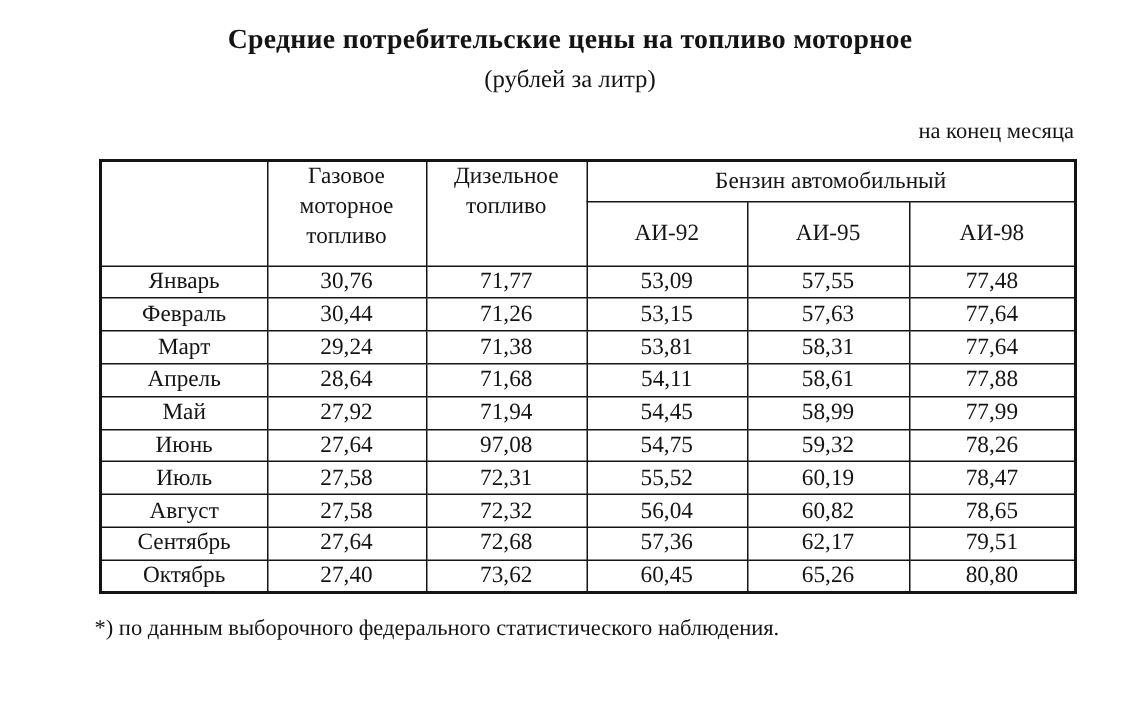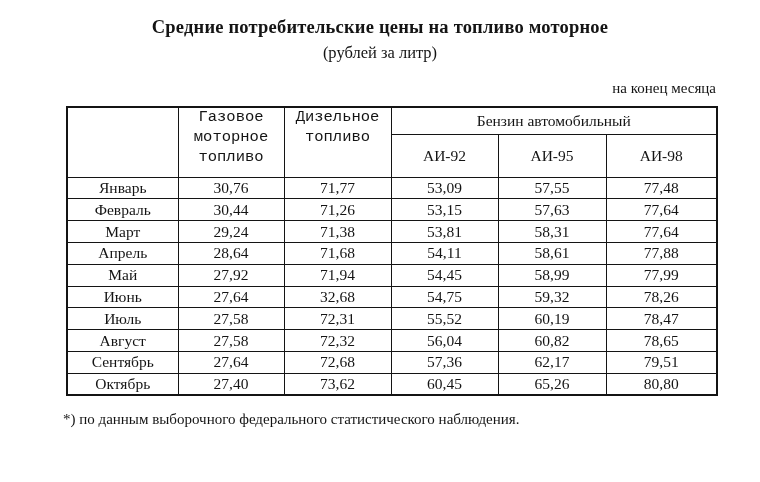--- a/index.html
+++ b/index.html
@@ -31,21 +31,21 @@
     border: 2px solid #141414;
   }
   table.prices th, table.prices td {
     border: 1px solid #141414;
     font-size: 15.5px;
     font-weight: normal;
     text-align: center;
     padding: 0 2px;
   }
   table.prices thead th { line-height: 1.28; }
-  th.head-tall { vertical-align: top; padding-top: 3px; height: 70px; font-family: Liberation Mono, monospace; }
+  th.head-tall { vertical-align: top; padding-top: 3px; height: 70px; }
   th.head-group { height: 27px; vertical-align: middle; }
   th.head-grade { height: 43px; vertical-align: middle; }
   table.prices tbody td { height: 21.8px; }
   td.month-cell { text-align: left; padding-left: 7px; }
   col.c-month { width: 111px; }
   col.c-gas   { width: 106px; }
   col.c-dsl   { width: 107px; }
   col.c-92    { width: 107px; }
   col.c-95    { width: 108px; }
   col.c-98    { width: 111px; }
@@ -126,21 +126,21 @@
           <td class="month-cell">Май</td>
           <td>27,92</td>
           <td>71,94</td>
           <td>54,45</td>
           <td>58,99</td>
           <td>77,99</td>
         </tr>
         <tr>
           <td class="month-cell">Июнь</td>
           <td>27,64</td>
-          <td>32,68</td>
+          <td>97,08</td>
           <td>54,75</td>
           <td>59,32</td>
           <td>78,26</td>
         </tr>
         <tr>
           <td class="month-cell">Июль</td>
           <td>27,58</td>
           <td>72,31</td>
           <td>55,52</td>
           <td>60,19</td>

